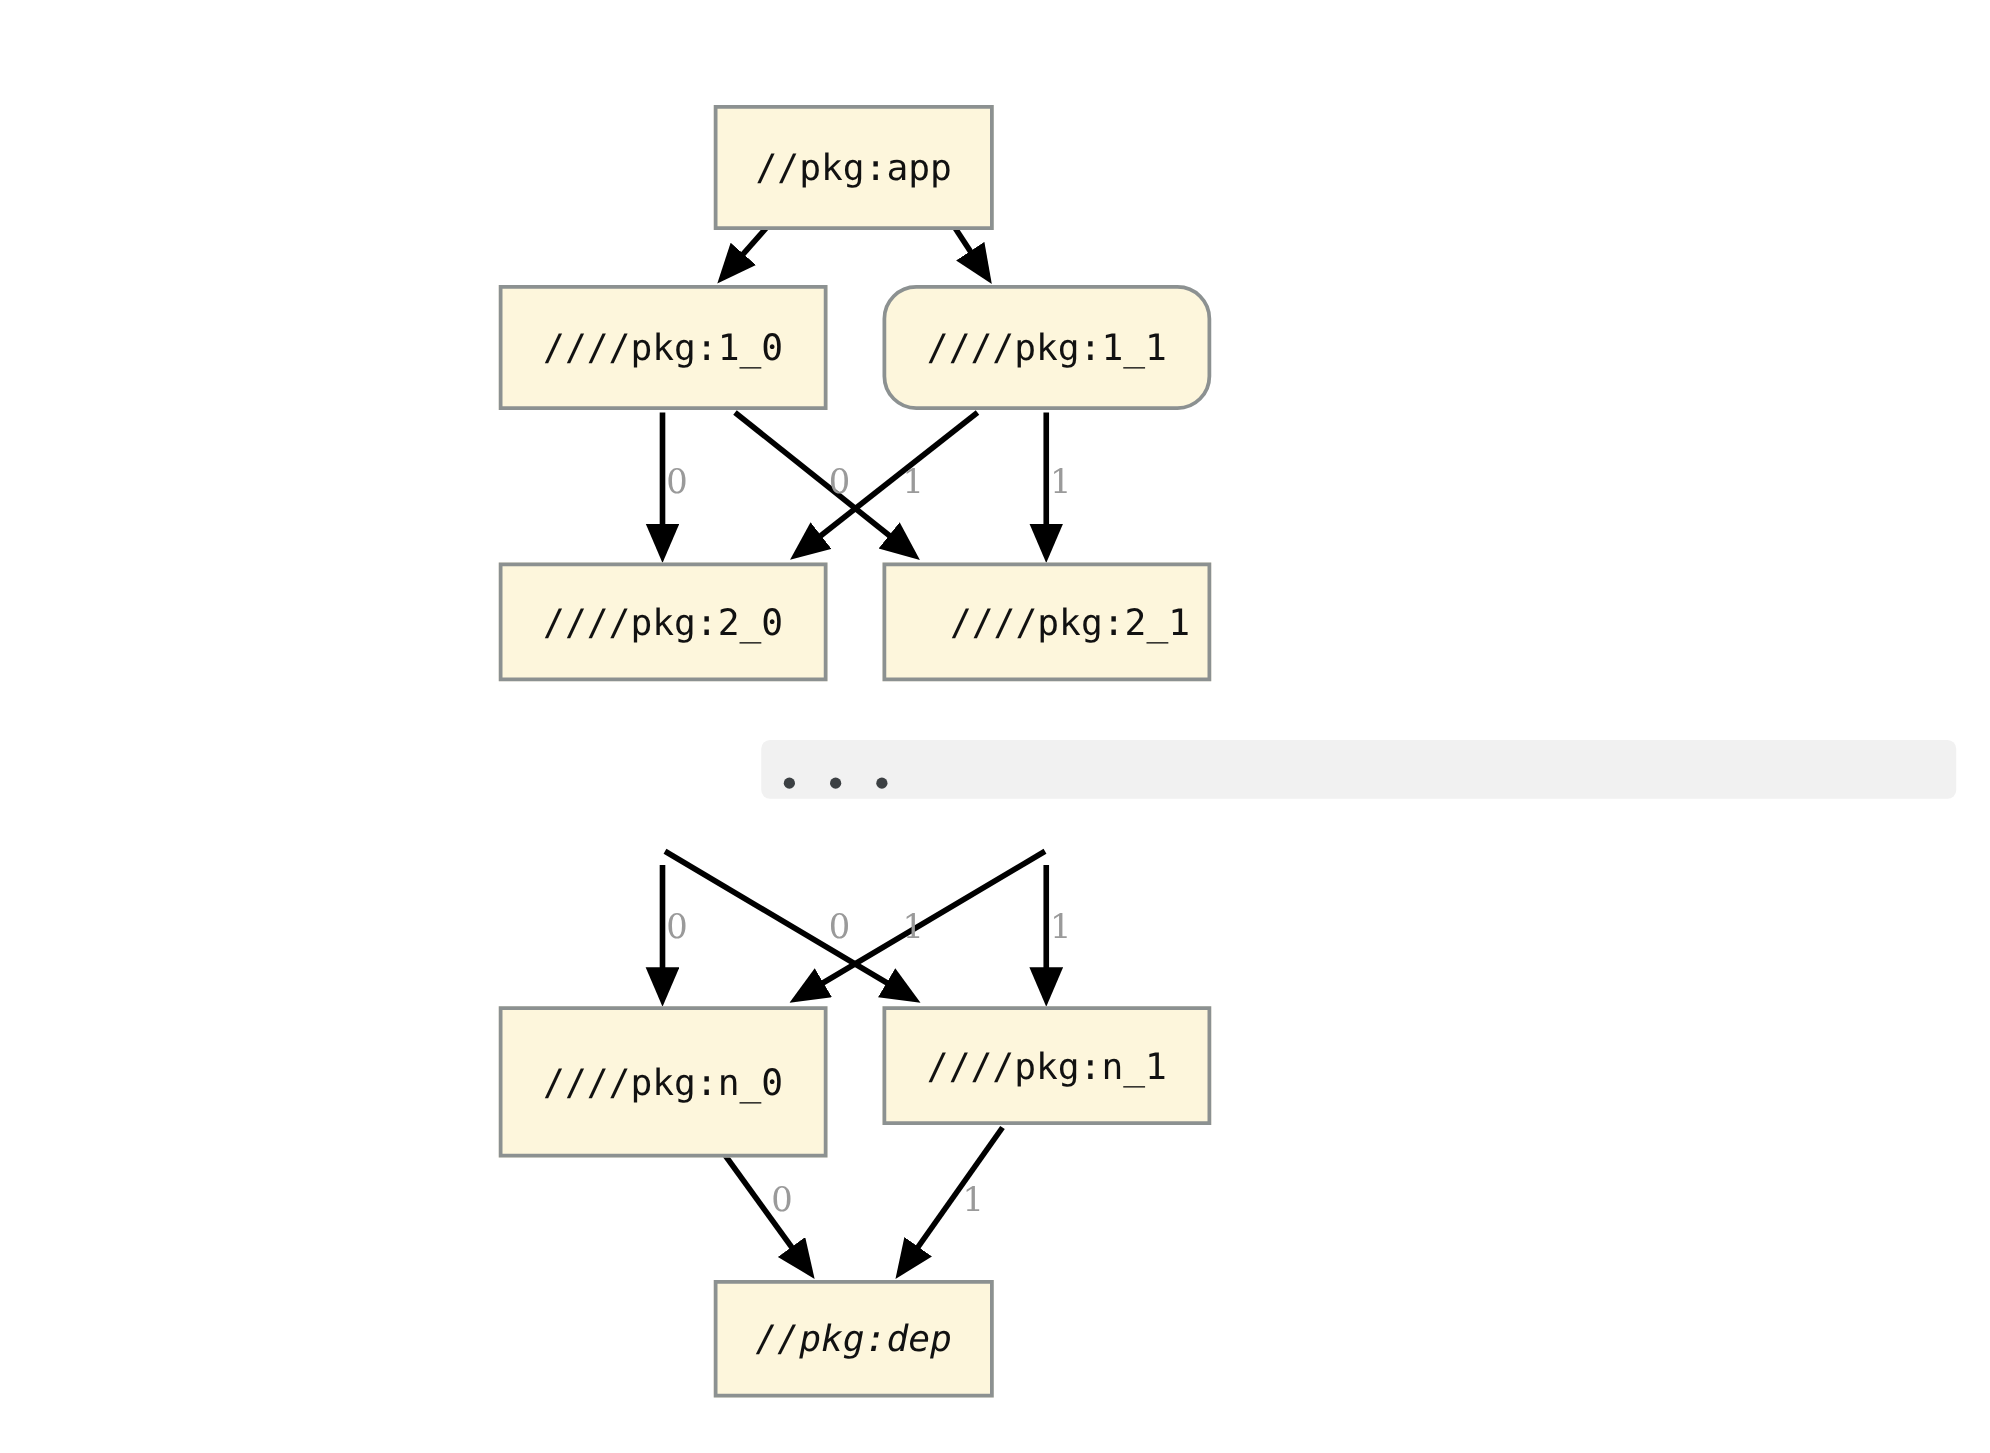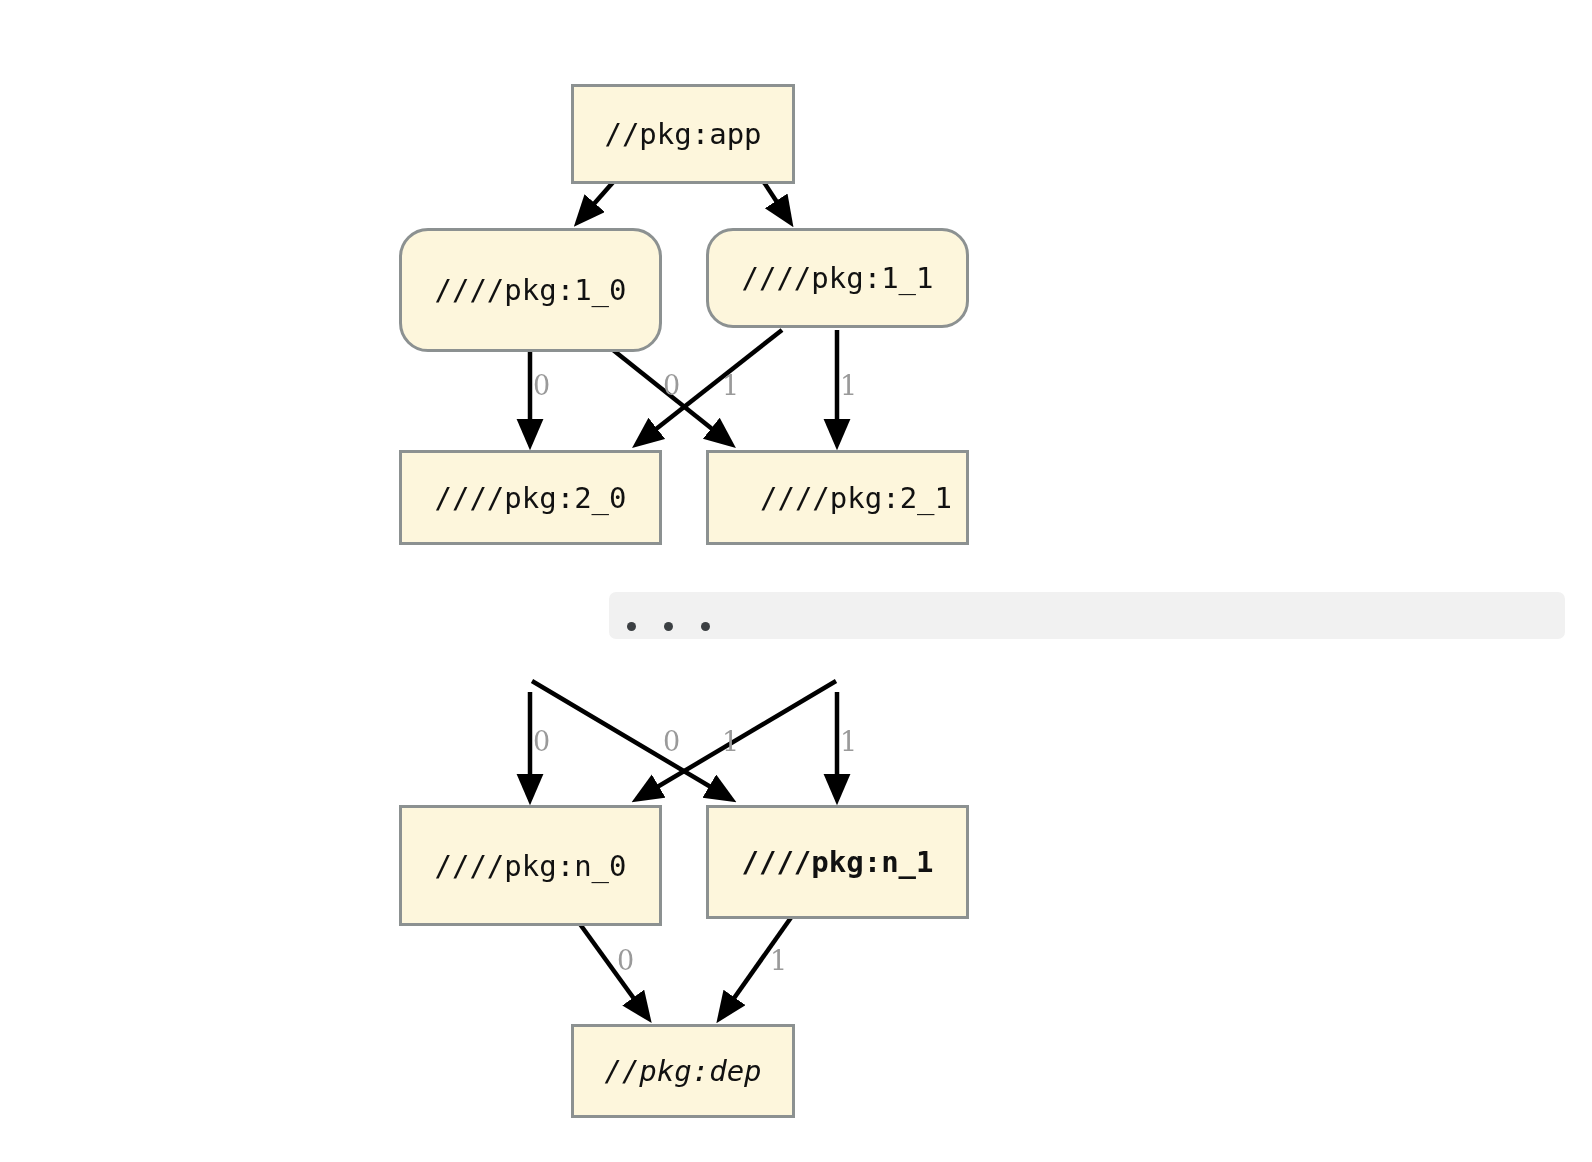--- a/index.html
+++ b/index.html
@@ -95,41 +95,41 @@
 
   <line x1="564" y1="902" x2="648" y2="1018" stroke="#000000" stroke-width="4.5" marker-end="url(#arrowhead)"></line>
 
   <line x1="802" y1="902" x2="720" y2="1018" stroke="#000000" stroke-width="4.5" marker-end="url(#arrowhead)"></line>
 </svg>
 
 <div class="node-box" style="left:571px; top:36px; width:224px; height:100px;margin-top:48px;">
   <span class="node-label">//pkg:app</span>
 </div>
 
-<div class="node-box" style="left:399px; top:228px; width:263px; height:124px;border-radius:29px;">
+<div class="node-box" style="left:399px; top:228px; width:263px; height:100px;">
   <span class="node-label">////pkg:1_0</span>
 </div>
 
 <div class="node-box" style="left:706px; top:228px; width:263px; height:100px;border-radius:27px;">
   <span class="node-label">////pkg:1_1</span>
 </div>
 
 <div class="node-box" style="left:399px; top:450px; width:263px; height:95px;">
   <span class="node-label">////pkg:2_0</span>
 </div>
 
 <div class="node-box" style="left:706px; top:450px; width:263px; height:95px;padding-left:37px;">
   <span class="node-label">////pkg:2_1</span>
 </div>
 
 <div class="node-box" style="left:399px; top:805px; width:263px; height:121px;">
   <span class="node-label">////pkg:n_0</span>
 </div>
 
-<div class="node-box" style="left:706px; top:805px; width:263px; height:114px;font-weight:bold;">
+<div class="node-box" style="left:706px; top:805px; width:263px; height:95px;">
   <span class="node-label">////pkg:n_1</span>
 </div>
 
 <div class="node-box" style="left:571px; top:1024px; width:224px; height:94px;font-style:italic;">
   <span class="node-label">//pkg:dep</span>
 </div>
 
 <span class="edge-label" style="left:533px; top:370px;">0</span>
 <span class="edge-label" style="left:663px; top:370px;">0</span>
 <span class="edge-label" style="left:722px; top:370px;">1</span>

